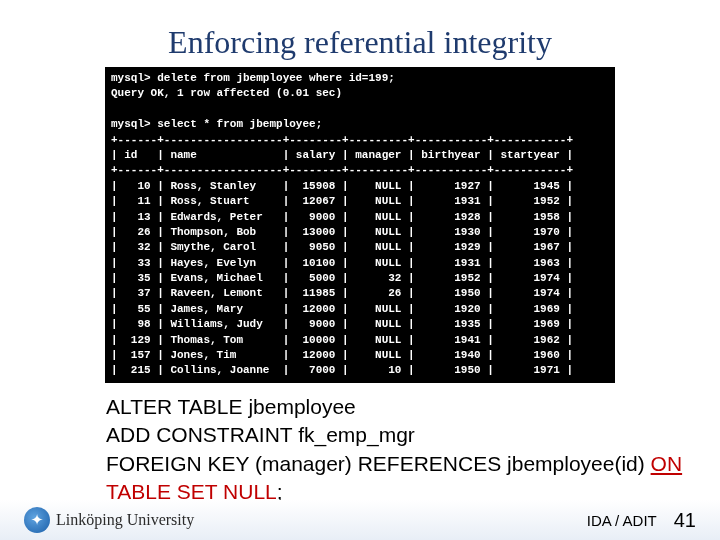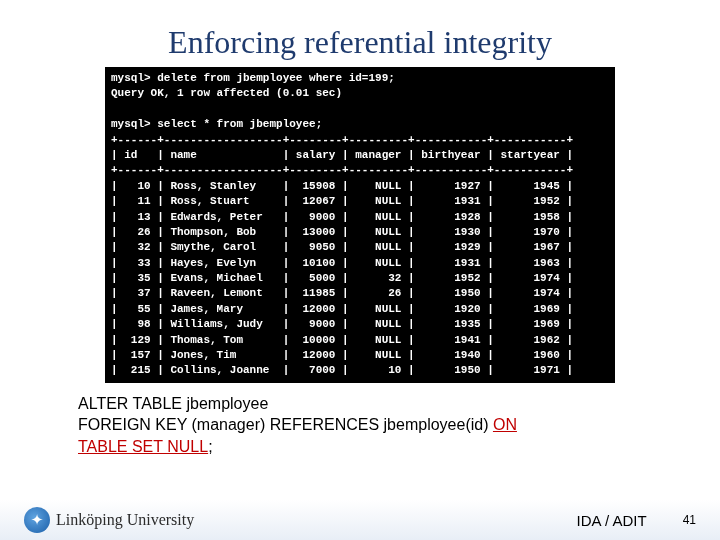--- a/index.html
+++ b/index.html
@@ -27,23 +27,23 @@
     font-weight: bold;
     line-height: 1.4;
     white-space: pre;
     margin: 0 auto;
     width: 510px;
     padding: 4px 6px;
     overflow: hidden;
   }
   .sql-block {
     font-family: Arial, sans-serif;
-    font-size: 16px;
+    font-size: 21px;
     color: #000;
-    margin: 10px 0 0 78px;
+    margin: 10px 0 0 106px;
     line-height: 1.35;
   }
   .sql-highlight {
     color: #c00000;
     text-decoration: underline;
     text-align: right;
   }
   .footer {
     position: absolute;
     left: 0; right: 0; bottom: 0;
@@ -72,27 +72,27 @@
     font-size: 16px;
     color: #2b2b2b;
   }
   .source {
     font-family: Arial, sans-serif;
     font-size: 15px;
     color: #000;
   }
   .page-num {
     font-family: Arial, sans-serif;
-    font-size: 12px;
+    font-size: 20px;
     color: #000;
   }
   .footer-right {
     display: flex;
     align-items: center;
-    gap: 36px;
+    gap: 17px;
   }
 </style>
 </head>
 <body>
 
 <h1 class="title">Enforcing referential integrity</h1>
 
 <div class="terminal" id="terminal">mysql&gt; delete from jbemployee where id=199;
 Query OK, 1 row affected (0.01 sec)
 
@@ -109,20 +109,21 @@
 |   35 | Evans, Michael   |   5000 |      32 |      1952 |      1974 |
 |   37 | Raveen, Lemont   |  11985 |      26 |      1950 |      1974 |
 |   55 | James, Mary      |  12000 |    NULL |      1920 |      1969 |
 |   98 | Williams, Judy   |   9000 |    NULL |      1935 |      1969 |
 |  129 | Thomas, Tom      |  10000 |    NULL |      1941 |      1962 |
 |  157 | Jones, Tim       |  12000 |    NULL |      1940 |      1960 |
 |  215 | Collins, Joanne  |   7000 |      10 |      1950 |      1971 |</div>
 
 <div class="sql-block">
   <div>ALTER TABLE jbemployee</div>
+  <div>ADD CONSTRAINT fk_emp_mgr</div>
   <div>
     <span>FOREIGN KEY (manager) REFERENCES jbemployee(id) </span><span class="sql-highlight">ON</span>
   </div>
   <div>
     <span class="sql-highlight">TABLE SET NULL</span><span>;</span>
   </div>
 </div>
 
 <div class="footer">
   <div class="logo">

